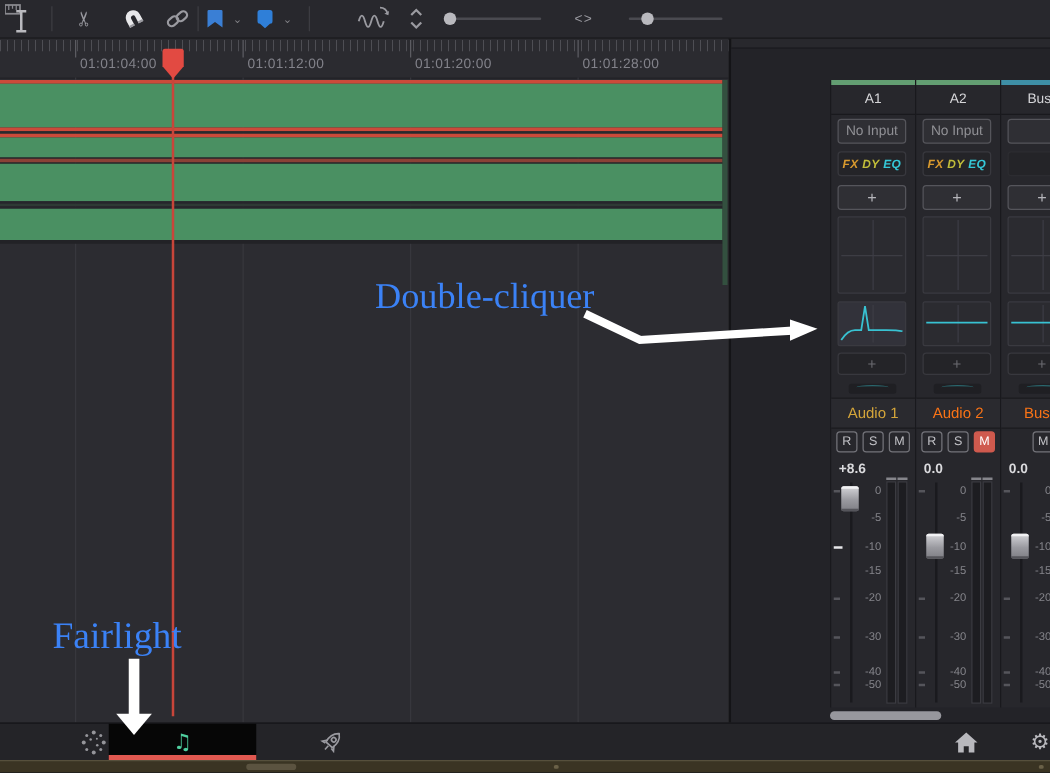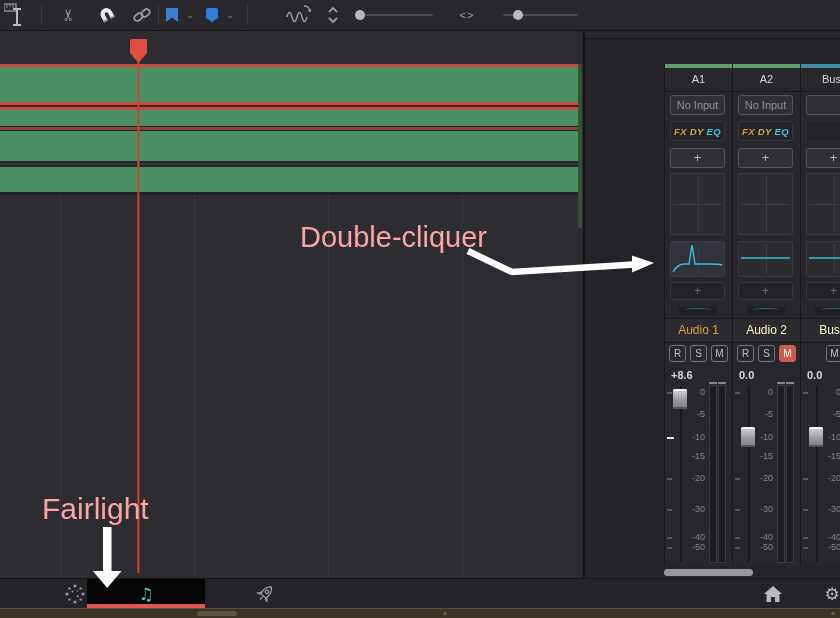--- a/index.html
+++ b/index.html
@@ -39,21 +39,21 @@
   .mbtn{position:absolute;left:5px;width:55px;height:20px;box-sizing:border-box;background:#2f2f34;
         border:1px solid #55555b;border-radius:3px;text-align:center;line-height:18px;font-size:11px;color:#909095;overflow:hidden;}
   .mbtn.dark{background:#242428;border-color:#38383e;}
   .ordertok{font-style:italic;font-weight:700;font-size:9.5px;letter-spacing:.3px;margin:0 1.5px;}
   .panel{position:absolute;left:5px;width:55px;box-sizing:border-box;background:#2b2b30;border:1px solid #3a3a40;border-radius:2px;}
   .cross-v{position:absolute;left:50%;top:2px;bottom:2px;width:1px;background:#3d3d44;}
   .cross-h{position:absolute;left:2px;right:2px;top:50%;height:1px;background:#3d3d44;}
   .pan{position:absolute;left:14px;top:243px;width:38px;height:8px;background:#1f1f23;border-radius:2px;}
   .pan i{display:block;height:3px;margin:1px 6px;border-top:1px solid #2e8088;border-radius:50%;opacity:.75;}
   .tname{position:absolute;left:0;top:254px;width:67px;height:23px;line-height:23px;text-align:center;font-size:12px;
-         color:#fef9c3;background:#2a2a2f;border-top:1px solid #1a1a1e;border-bottom:1px solid #1a1a1e;}
+         color:#f97316;background:#2a2a2f;border-top:1px solid #1a1a1e;border-bottom:1px solid #1a1a1e;}
   .rsmrow{position:absolute;left:0;top:281px;width:67px;height:20px;display:flex;justify-content:center;gap:4px;}
   .rsm{width:17px;height:17px;box-sizing:border-box;border:1px solid #74747a;border-radius:3px;background:transparent;
        color:#c0c0c5;font-size:10px;line-height:15px;text-align:center;padding:0;font-family:inherit;}
   .rsm.on{background:#cf5a4e;border-color:#cf5a4e;color:#fff;}
   .level{position:absolute;left:6px;top:305px;font-size:11px;font-weight:700;color:#dadadd;}
   .groove{position:absolute;left:15px;top:322px;width:2px;height:176px;background:#1a1a1e;}
   .handle{position:absolute;left:8px;width:14px;height:20px;border-radius:2px;
           background:linear-gradient(#d6d6da,#9a9aa0 55%,#7e7e84);box-shadow:inset 0 -6px 0 -4px #55555b,inset 0 8px 0 -6px #f2f2f4;}
   .scalet{position:absolute;left:22px;width:18px;text-align:right;font-size:9px;color:#84848a;height:10px;line-height:10px;}
   .ldash{position:absolute;left:2px;width:5px;height:2px;background:#55555b;}
@@ -66,21 +66,21 @@
   .page-tab{position:absolute;top:0;height:30px;display:flex;align-items:center;justify-content:center;background:transparent;border:none;padding:0;}
   .fairtab{position:absolute;left:87px;top:0;width:118px;height:30px;background:#060606;display:flex;align-items:center;justify-content:center;border:none;padding:0;}
   .fairtab .ul{position:absolute;left:0;bottom:0;width:118px;height:5px;background:#e05850;}
   .note{font-size:17px;color:#4fcf9f;font-family:"DejaVu Sans",sans-serif;}
   .gear{font-size:17px;color:#b8b8bd;font-family:"DejaVu Sans",sans-serif;}
   .olive{position:absolute;left:0;top:608px;width:840px;height:10px;background:#3a3423;border-top:1px solid #56503c;}
   .olivepill{position:absolute;left:197px;top:2px;width:40px;height:5px;background:#5b5340;border-radius:3px;}
   .olivedot{position:absolute;top:3px;width:4px;height:3px;background:#6a6148;border-radius:2px;}
 
   
-  .anno{position:absolute;color:#fca5a5;font-family:Liberation Sans, sans-serif;font-weight:400;z-index:60;white-space:nowrap;}
+  .anno{position:absolute;color:#3b82f6;font-family:Liberation Serif, serif;font-weight:400;z-index:60;white-space:nowrap;}
   .overlay{position:absolute;left:0;top:0;width:840px;height:618px;z-index:55;pointer-events:none;}
 </style>
 </head>
 <body>
 
 <div class="screen">
 
   <div class="toolbar">
     <div class="tb-ic" style="left:0;width:34px;">
       <svg width="26" height="26" viewBox="0 0 26 26">
@@ -139,20 +139,31 @@
     </div>
     <div class="slider-track" style="left:360px;width:73px;"></div>
     <div class="slider-knob" style="left:355px;"></div>
     <div class="tb-ic" style="left:455px;width:24px;font-size:11px;letter-spacing:1px;color:#9a9aa0;">&lt;&gt;</div>
     <div class="slider-track" style="left:503px;width:75px;"></div>
     <div class="slider-knob" style="left:513px;"></div>
   </div>
 
   <div class="timeline">
 
+    <div class="ruler">
+      <div class="ticks"></div>
+      <div class="majortick" style="left:60px;"></div>
+      <div class="majortick" style="left:194px;"></div>
+      <div class="majortick" style="left:328px;"></div>
+      <div class="majortick" style="left:462px;"></div>
+      <span class="tc" style="left:64px;">01:01:04:00</span>
+      <span class="tc" style="left:198px;">01:01:12:00</span>
+      <span class="tc" style="left:332px;">01:01:20:00</span>
+      <span class="tc" style="left:466px;">01:01:28:00</span>
+    </div>
 
     <div class="gridline" style="left:60px;"></div>
     <div class="gridline" style="left:194px;"></div>
     <div class="gridline" style="left:328px;"></div>
     <div class="gridline" style="left:462px;"></div>
 
     <div class="band" style="top:33px;height:3px;background:#cc4a3a;"></div>
     <div class="band" style="top:36px;height:35px;background:#4a9062;"></div>
     <div class="band" style="top:71px;height:3px;background:#cc4a3a;"></div>
     <div class="band" style="top:74px;height:2px;background:#2a2a2e;"></div>

